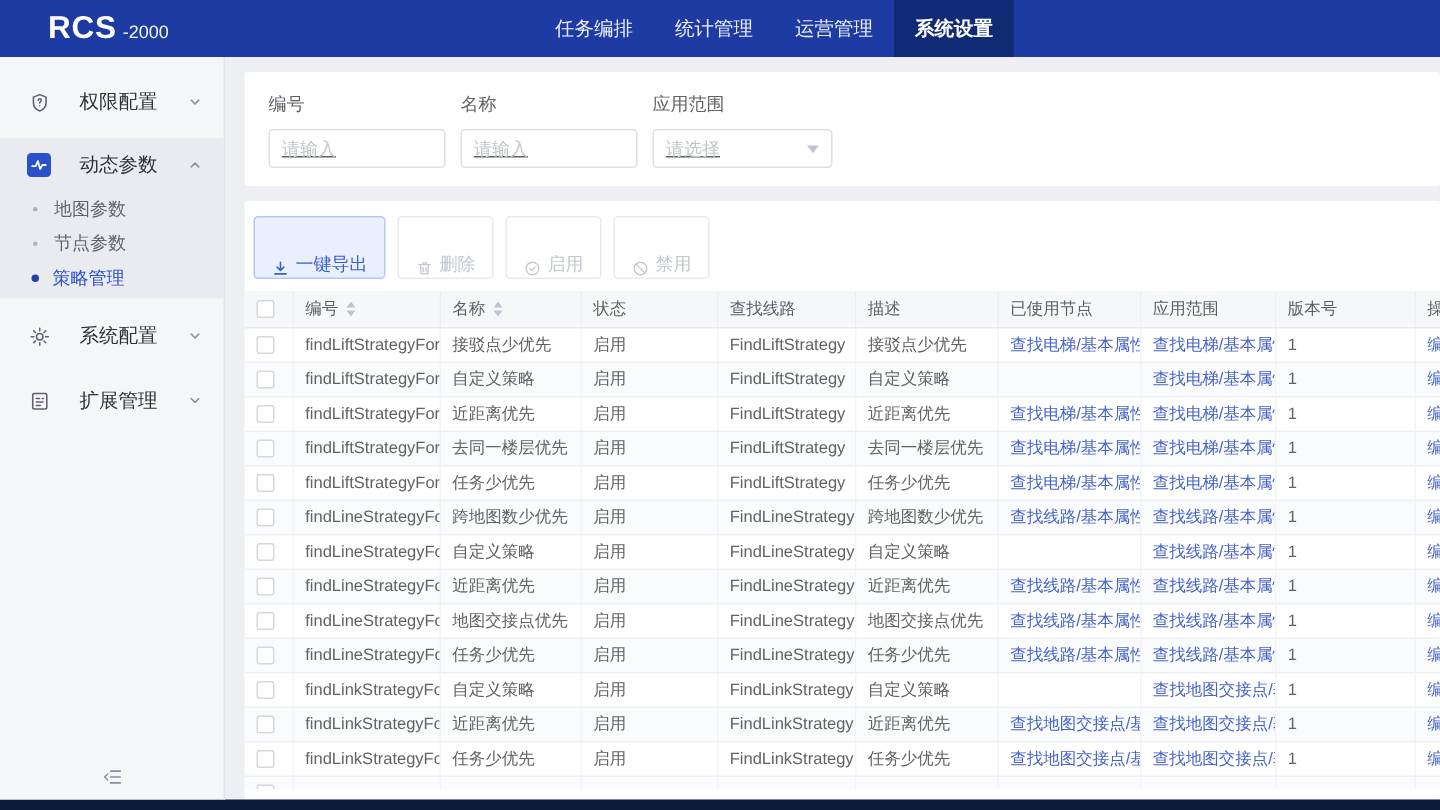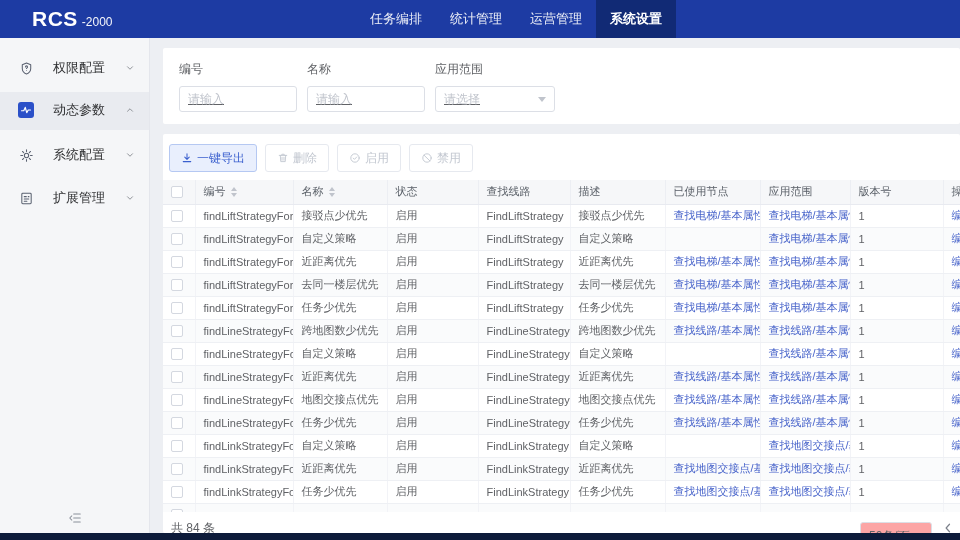--- a/index.html
+++ b/index.html
@@ -46,21 +46,21 @@
   .field-wide { width:120px; }
   .field label { display:block; font-size:12px; color:#606266; margin-bottom:8px; }
   .field .inp-wrap { position:relative; }
   .field input { width:100%; height:26px; border:1px solid #dcdfe6; border-radius:3px; padding:0 8px; font-size:12px; color:#606266; outline:none; background:#fff; font-family:inherit;text-decoration:underline; }
   .field input::placeholder { color:#c0c4cc; }
   .sel-caret { position:absolute; right:9px; top:11px; width:0; height:0; border-left:4px solid transparent; border-right:4px solid transparent; border-top:5px solid #c0c4cc; pointer-events:none; }
 
   
   .table-panel { margin-top:10px; flex:1; display:flex; flex-direction:column; padding-top:10px; overflow:hidden; min-height:0; }
   .toolbar { display:flex; gap:8px; padding-left:6px; flex-shrink:0; }
-  .btn { height:28px; display:inline-flex; align-items:center; gap:4px; padding:0 11px; border:1px solid #dcdfe6; border-radius:3px; background:#fff; font-size:12px; cursor:pointer; font-family:inherit; }
+  .btn { height:42px; display:inline-flex; align-items:flex-end; gap:4px; padding:0 11px; border:1px solid #dcdfe6; border-radius:3px; background:#fff; font-size:12px; cursor:pointer; font-family:inherit; }
   .btn-primary-plain { background:#e9effd; border-color:#b5c8f2; color:#3a5fce; }
   .btn-disabled { color:#c2c7d0; border-color:#e6e9ef; cursor:not-allowed; }
   .btn svg { flex-shrink:0; }
 
   .table-wrap { margin-top:8px; height:332px; overflow:hidden; flex-shrink:0; }
   table { border-collapse:collapse; table-layout:fixed; width:840px; font-size:11px; color:#606266; }
   th,td { padding:0 2px 0 8px; text-align:left; overflow:hidden; white-space:nowrap; font-weight:400; }
   thead th { height:24px; background:#f6f7f9; color:#5a6068; border-bottom:1px solid #e8eaf0; border-right:1px solid #eceef3; }
   tbody td { height:23px; border-bottom:1px solid #eef0f4; border-right:1px solid #f2f3f7; background:#fff; }
   tbody.zebra tr:nth-child(even) td { background:#fafbfc; }
@@ -131,20 +131,36 @@
                 <polyline points="2,9 5,9 7,4.5 9,11.5 11,8 14,8"></polyline>
               </svg>
           </span>
           <span class="g-label">动态参数</span>
           <span class="chev">
             <svg width="10" height="10" viewBox="0 0 16 16" fill="none" stroke="currentColor" stroke-width="1.6" stroke-linecap="round">
                 <path d="M4 10l4-4 4 4"></path>
               </svg>
           </span>
         </div>
+        <div id="dyn-children">
+  <div class="sub-item">
+    <span class="dot"></span>
+    <span>地图参数</span>
+  </div>
+
+  <div class="sub-item">
+    <span class="dot"></span>
+    <span>节点参数</span>
+  </div>
+
+  <div class="sub-item active">
+    <span class="dot"></span>
+    <span>策略管理</span>
+  </div>
+</div>
       </div>
 
       <div class="side-group mt5">
         <span class="g-icon">
           <svg width="15" height="15" viewBox="0 0 16 16" fill="none" stroke="currentColor" stroke-width="1.1" stroke-linecap="round">
             <circle cx="8" cy="8" r="2.3"></circle>
             <path d="M8 1.9v1.9M8 12.2v1.9M1.9 8h1.9M12.2 8h1.9M3.7 3.7l1.3 1.3M11 11l1.3 1.3M12.3 3.7L11 5M5 11l-1.3 1.3"></path>
           </svg>
         </span>
         <span class="g-label">系统配置</span>

